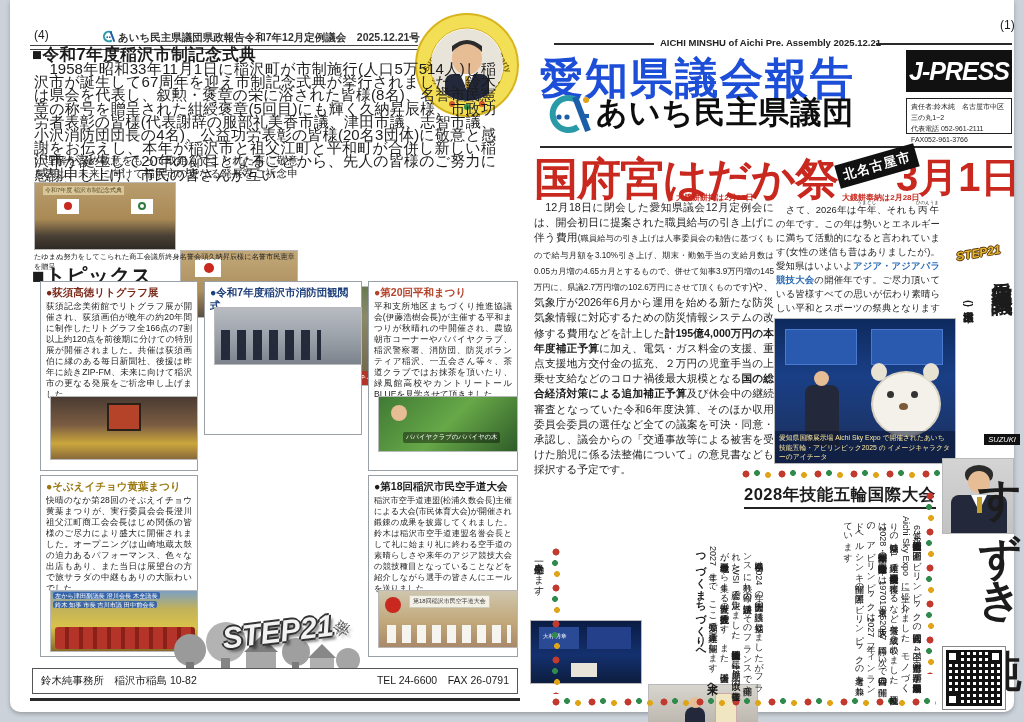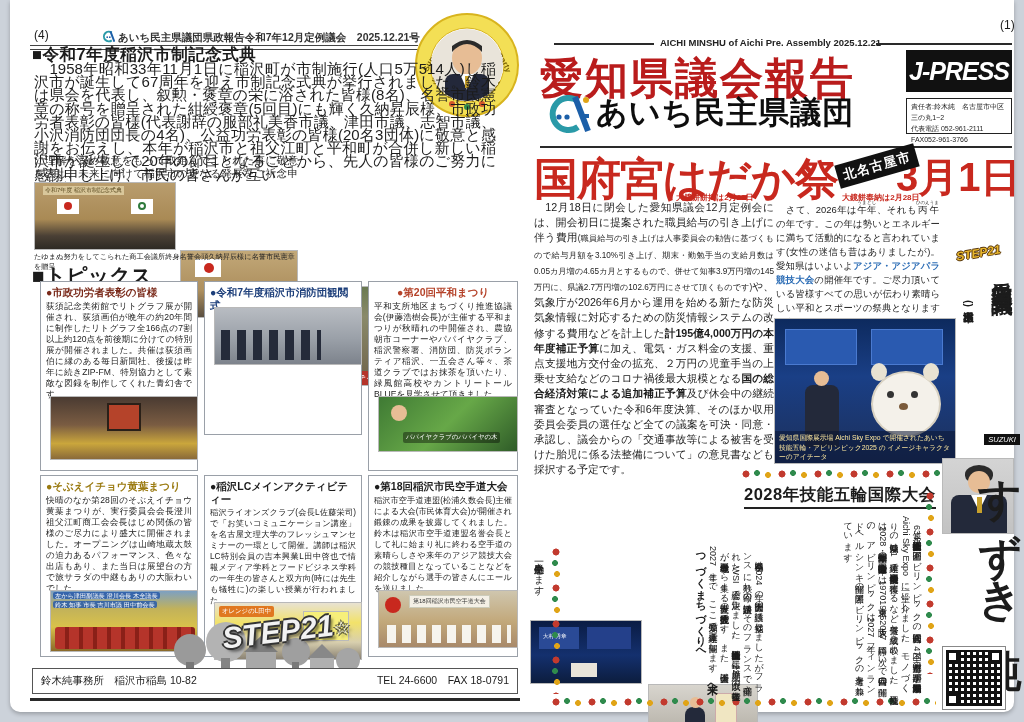--- a/index.html
+++ b/index.html
@@ -119,56 +119,48 @@
       <span class="avatar-hair" style="left:168px;top:14px;width:18px;height:14px;"></span>
       <span class="avatar-head" style="left:170px;top:18px;width:14px;height:14px;"></span>
       <span class="avatar-body" style="left:158px;top:32px;width:38px;height:68px;"></span>
       <span class="abs" style="left:82px;top:48px;width:50px;height:34px;background:#f6f2e6;border:1px solid #aa9;"></span>
       <div class="abs" style="left:0;bottom:0;width:100%;background:#b5342a;color:#fff;font-size:7.4px;font-weight:bold;padding:2px 3px;box-sizing:border-box;">日本救援ボランティア協会(上野会長)の感謝状贈呈に同行</div>
     </div>
 
     <div class="abs bold" style="left:32px;top:262px;font-size:21px;">■トピックス</div>
 
     <div class="topic-box" style="left:40px;top:281px;width:158px;height:190px;">
-      <div class="topic-title" style="color:#7a2a1a;">●市政功労者表彰の皆様</div>
-      <div class="topic-body">荻須記念美術館でリトグラフ展が開催され、荻須画伯が晩年の約20年間に制作したリトグラフ全166点の7割以上約120点を前後期に分けての特別展が開催されました。共催は荻須画伯に縁のある毎日新聞社、後援は昨年に続きZIP-FM、特別協力として素敵な図録を制作してくれた青幻舎です。</div>
+      <div class="topic-title" style="color:#7a2a1a;">●荻須高徳リトグラフ展</div>
+      <div class="topic-body">荻須記念美術館でリトグラフ展が開催され、荻須画伯が晩年の約20年間に制作したリトグラフ全166点の7割以上約120点を前後期に分けての特別展が開催されました。共催は荻須画伯に縁のある毎日新聞社、後援は昨年に続きZIP-FM、未来に向けて稲沢市の更なる発展をご祈念申し上げました。</div>
       <div class="photo abs" style="left:4px;bottom:4px;width:148px;height:64px;background:linear-gradient(180deg,#4a3b32 0%,#7a5c42 45%,#caa63c 75%,#8a6a3a 100%);">
         <span class="abs" style="left:56px;top:6px;width:30px;height:24px;background:#b5432a;border:2px solid #2a2018;"></span>
       </div>
     </div>
     <div class="topic-box" style="left:204px;top:281px;width:158px;height:154px;">
       <div class="topic-title" style="color:#1c3e7a;">●令和7年度稲沢市消防団観閲式</div>
       <div class="photo abs" style="left:4px;bottom:4px;width:148px;height:58px;background:linear-gradient(180deg,#b8bcc2 0%,#9aa0a8 55%,#7d838c 100%);">
         <span class="abs" style="left:6px;top:22px;width:100px;height:30px;background:repeating-linear-gradient(90deg,#252b3a 0 9px,transparent 9px 16px);"></span>
       </div>
     </div>
     <div class="topic-box" style="left:368px;top:281px;width:150px;height:190px;">
-      <div class="topic-title" style="color:#b5432a;margin-left:23px;">●第20回平和まつり</div>
+      <div class="topic-title" style="color:#b5432a;">●第20回平和まつり</div>
       <div class="topic-body">平和支所地区まちづくり推進協議会(伊藤浩樹会長)が主催する平和まつりが秋晴れの中開催され、農協朝市コーナーやパパイヤクラブ、稲沢警察署、消防団、防災ボランティア稲沢、一五会さん等々、茶道クラブではお抹茶を頂いたり、緑風館高校やカントリートールBLUEを見学させて頂きました。</div>
       <div class="photo abs" style="left:4px;bottom:4px;width:140px;height:56px;background:linear-gradient(135deg,#3f7a34 0%,#67a848 50%,#2f5c28 100%);">
         <span class="avatar-head" style="left:12px;top:8px;width:16px;height:16px;"></span>
         <span class="abs" style="left:24px;bottom:8px;font-size:6.4px;color:#fff;background:rgba(0,0,0,.4);padding:1px 3px;border-radius:2px;">パパイヤクラブのパパイヤの木</span>
       </div>
     </div>
 
     <div class="topic-box" style="left:40px;top:475px;width:158px;height:182px;">
       <div class="topic-title" style="color:#9a7a10;">●そぶえイチョウ黄葉まつり</div>
       <div class="topic-body">快晴のなか第28回のそぶえイチョウ黄葉まつりが、実行委員会会長澄川祖父江町商工会会長はじめ関係の皆様のご尽力により盛大に開催されました。オープニングは山崎地蔵太鼓の迫力あるパフォーマンス、色々な出店もあり、また当日は展望台の方で旅サラダの中継もありの大賑わいでした。</div>
       <div class="photo abs" style="left:4px;bottom:4px;width:148px;height:62px;background:linear-gradient(180deg,#7da0c2 0%,#c2b25a 30%,#d9c24a 60%,#8a6a2a 100%);">
         <div class="abs" style="left:2px;top:1px;font-size:6.2px;"><span class="chip-blue">左から津田副議長 澄川会長 木全議長</span></div>
         <div class="abs" style="left:2px;top:10px;font-size:6.2px;"><span class="chip-blue">鈴木 知事 市長 吉川市議 田中前会長</span></div>
         <span class="abs" style="left:4px;bottom:2px;width:140px;height:22px;background:repeating-linear-gradient(90deg,#b5342a 0 10px,#8a2018 10px 14px);border-radius:3px;"></span>
-      </div>
-    </div>
-    <div class="topic-box" style="left:204px;top:475px;width:158px;height:182px;">
-      <div class="topic-title">●稲沢LCメインアクティビティー</div>
-      <div class="topic-body" style="font-size:8.2px;">稲沢ライオンズクラブ(会長L佐藤栄司)で「お笑いコミュニケーション講座」を名古屋文理大学のフレッシュマンセミナーの一環として開催。講師は稲沢LC特別会員の吉本興業L田中啓也で情報メディア学科とフードビジネス学科の一年生の皆さんと双方向(時には先生も犠牲に)の楽しい授業が行われました。</div>
-      <div class="photo abs" style="left:4px;bottom:4px;width:148px;height:58px;background:linear-gradient(180deg,#e8e2d2 0%,#f2e26a 35%,#d8cfae 70%,#8a8274 100%);">
-        <span class="abs" style="left:4px;top:3px;font-size:6.4px;color:#fff;background:#e07820;padding:1px 3px;border-radius:2px;">オレンジのL田中</span>
-        <span class="abs" style="left:88px;top:8px;width:44px;height:28px;background:#f7ef7a;border:1px solid #bbb;"></span>
       </div>
     </div>
     <div class="topic-box" style="left:368px;top:475px;width:150px;height:182px;">
       <div class="topic-title">●第18回稲沢市民空手道大会</div>
       <div class="topic-body" style="font-size:8.2px;">稲沢市空手道連盟(松浦久数会長)主催による大会(市民体育大会)が開催され鍛錬の成果を披露してくれました。鈴木は稲沢市空手道連盟名誉会長として礼に始まり礼に終わる空手道の素晴らしさや来年のアジア競技大会の競技種目となっていることなどを紹介しながら選手の皆さんにエールを送りました。</div>
       <div class="photo abs" style="left:4px;bottom:4px;width:140px;height:58px;background:linear-gradient(180deg,#cfc6ae 0%,#c2a87a 55%,#a8896a 100%);">
         <span class="abs" style="left:6px;top:6px;width:16px;height:16px;border-radius:50%;background:#c8281e;"></span>
         <span class="abs" style="left:30px;top:4px;font-size:6px;color:#333;background:#f4f0e6;padding:1px 3px;border:1px solid #ccb;">第18回稲沢市民空手道大会</span>
         <span class="abs" style="left:8px;bottom:4px;width:124px;height:18px;background:repeating-linear-gradient(90deg,#f6f4ee 0 9px,transparent 9px 15px);"></span>
       </div>
@@ -192,34 +184,34 @@
       <rect x="0" y="70" width="196" height="6" fill="#c2c2c2"></rect>
     </svg>
 
     <div class="abs" style="left:222px;top:614px;transform:rotate(-7deg);font-size:30px;font-weight:bold;font-style:italic;color:#f2f2f2;
                 text-shadow:-2px 0 #333,2px 0 #333,0 -2px #333,0 2px #333,3px 4px 3px rgba(0,0,0,.5);z-index:6;">
       <span>STEP21</span><span style="font-size:18px;font-style:normal;color:#fff;">☆</span>
     </div>
 
     <div class="abs" style="left:32px;top:668px;width:486px;height:26px;border:1px solid #555;box-sizing:border-box;display:flex;align-items:center;justify-content:space-between;padding:0 8px;font-size:10.5px;background:#fff;">
       <span>鈴木純事務所　稲沢市稲島 10-82</span>
-      <span>TEL 24-6600　FAX 18-0791</span>
+      <span>TEL 24-6600　FAX 26-0791</span>
     </div>
     <div class="abs rule" style="left:30px;top:698px;width:490px;height:3px;"></div>
   </div>
 
   <div class="abs" style="left:524px;top:0;width:500px;height:722px;">
 
     <div class="abs" style="left:476px;top:18px;font-size:12px;">(1)</div>
 
     <div class="abs rule" style="left:30px;top:43px;width:100px;height:1.5px;"></div>
     <div class="abs bold" style="left:136px;top:37px;font-size:9.5px;color:#222;">AICHI MINSHU of Aichi Pre.  Assembly 2025.12.21</div>
     <div class="abs rule" style="left:352px;top:43px;width:136px;height:1.5px;"></div>
 
-    <div class="abs bold" style="left:16px;top:50px;font-size:43px;letter-spacing:2px;color:#b91c1c;">愛知県議会報告</div>
+    <div class="abs bold" style="left:16px;top:50px;font-size:43px;letter-spacing:2px;color:#1d4ed8;">愛知県議会報告</div>
 
     <div class="abs" style="left:382px;top:50px;width:106px;height:42px;background:#111;display:flex;align-items:center;justify-content:center;">
       <span style="color:#fff;font-size:25px;font-weight:bold;font-style:italic;letter-spacing:-1px;">J-PRESS</span>
     </div>
 
     <svg class="abs" style="left:18px;top:94px;" width="50" height="40" viewBox="0 0 50 40">
       <path d="M36 7 A16 16 0 1 0 36 33" fill="none" stroke="#2a9aa8" stroke-width="6"></path>
       <circle cx="17" cy="23" r="2.6" fill="#1c5fa8"></circle>
         <circle cx="25" cy="23" r="2.6" fill="#1c5fa8"></circle>
       <path d="M33 3 L46 37" stroke="#1c5fa8" stroke-width="6"></path>

